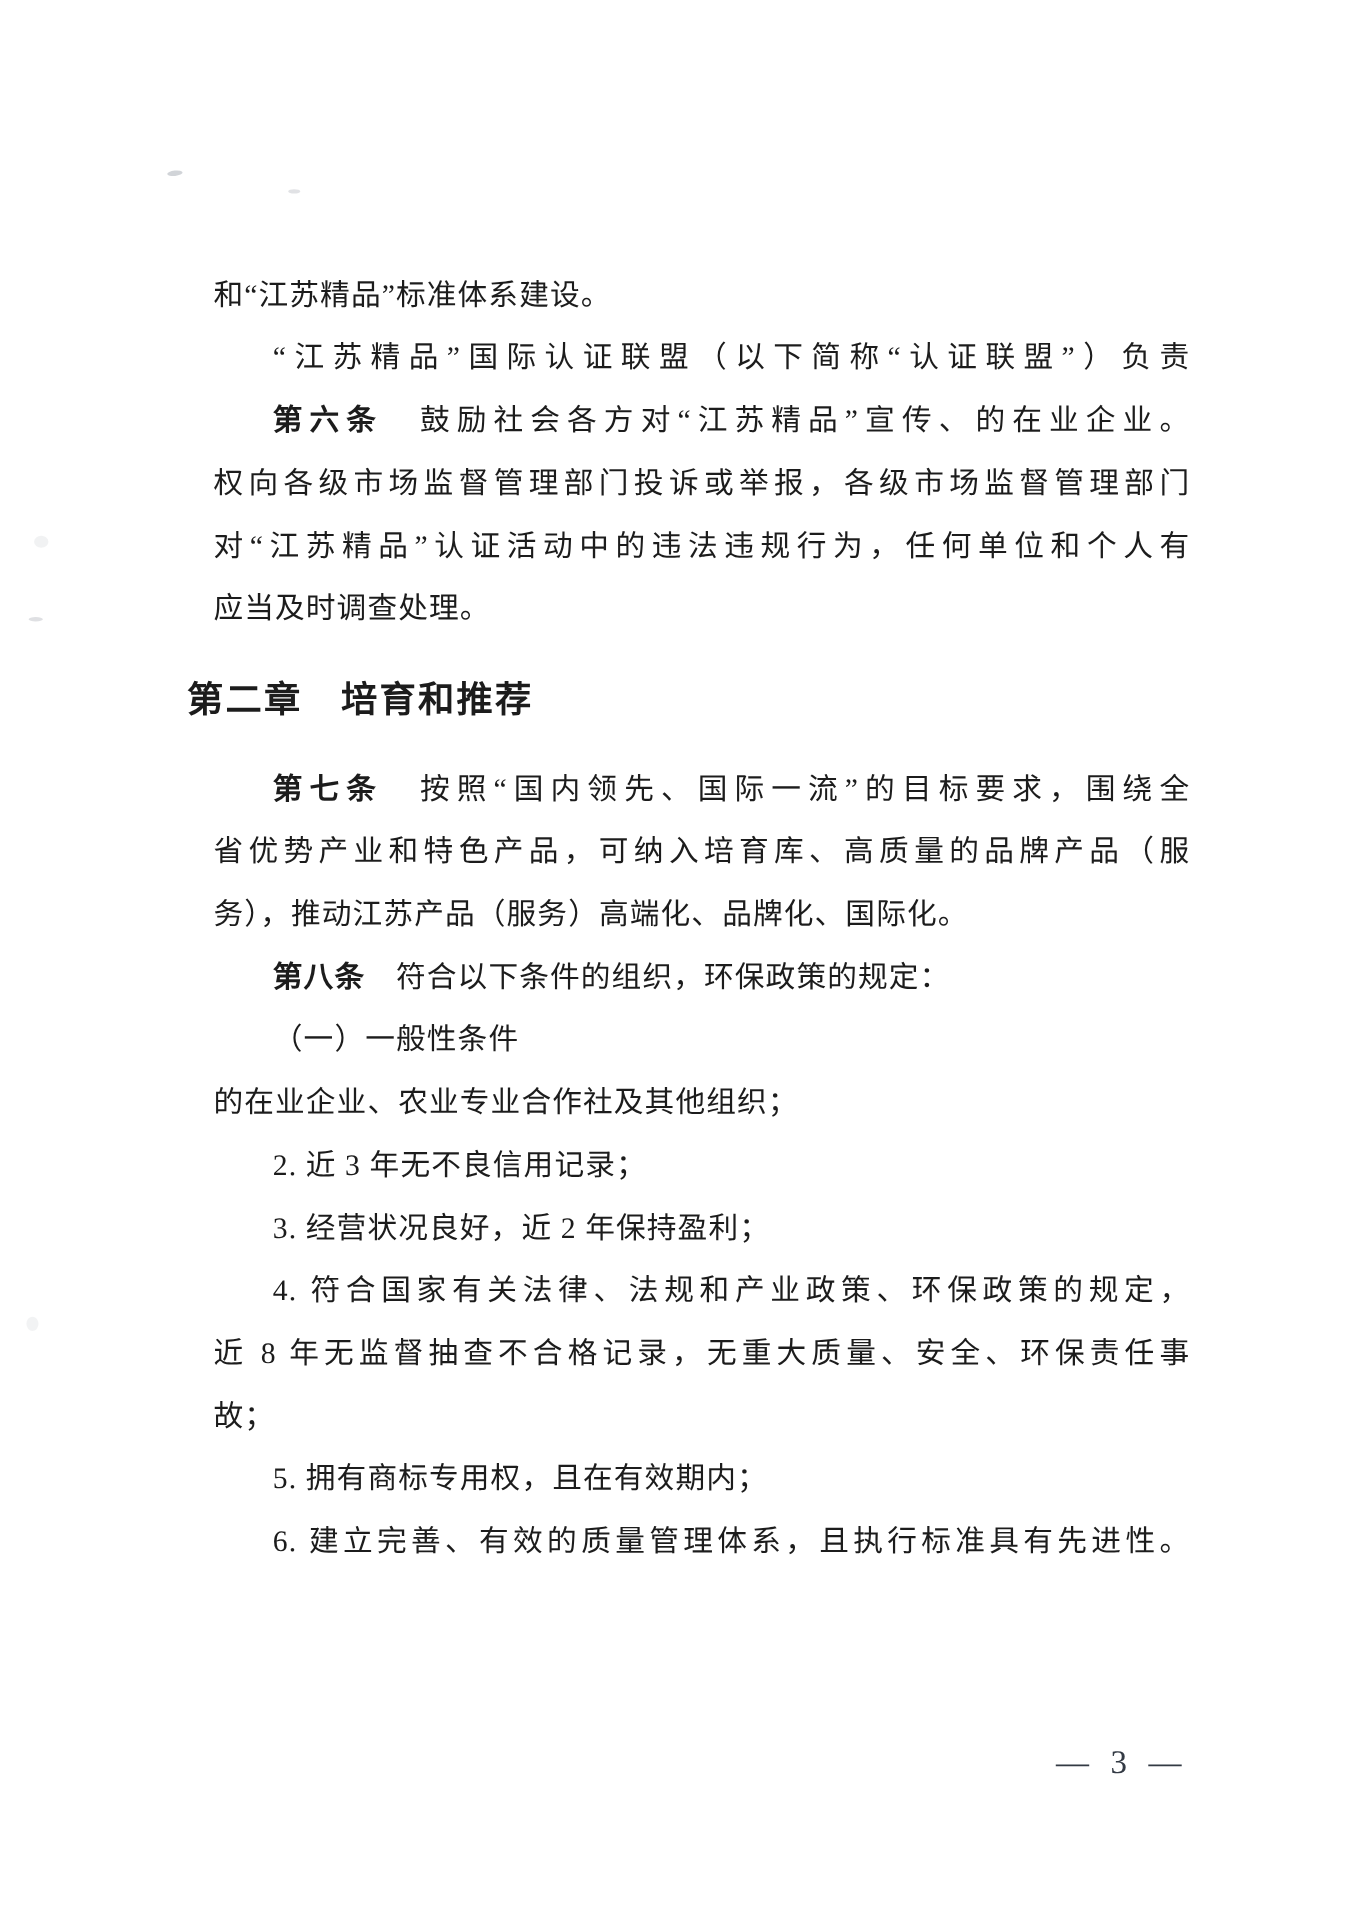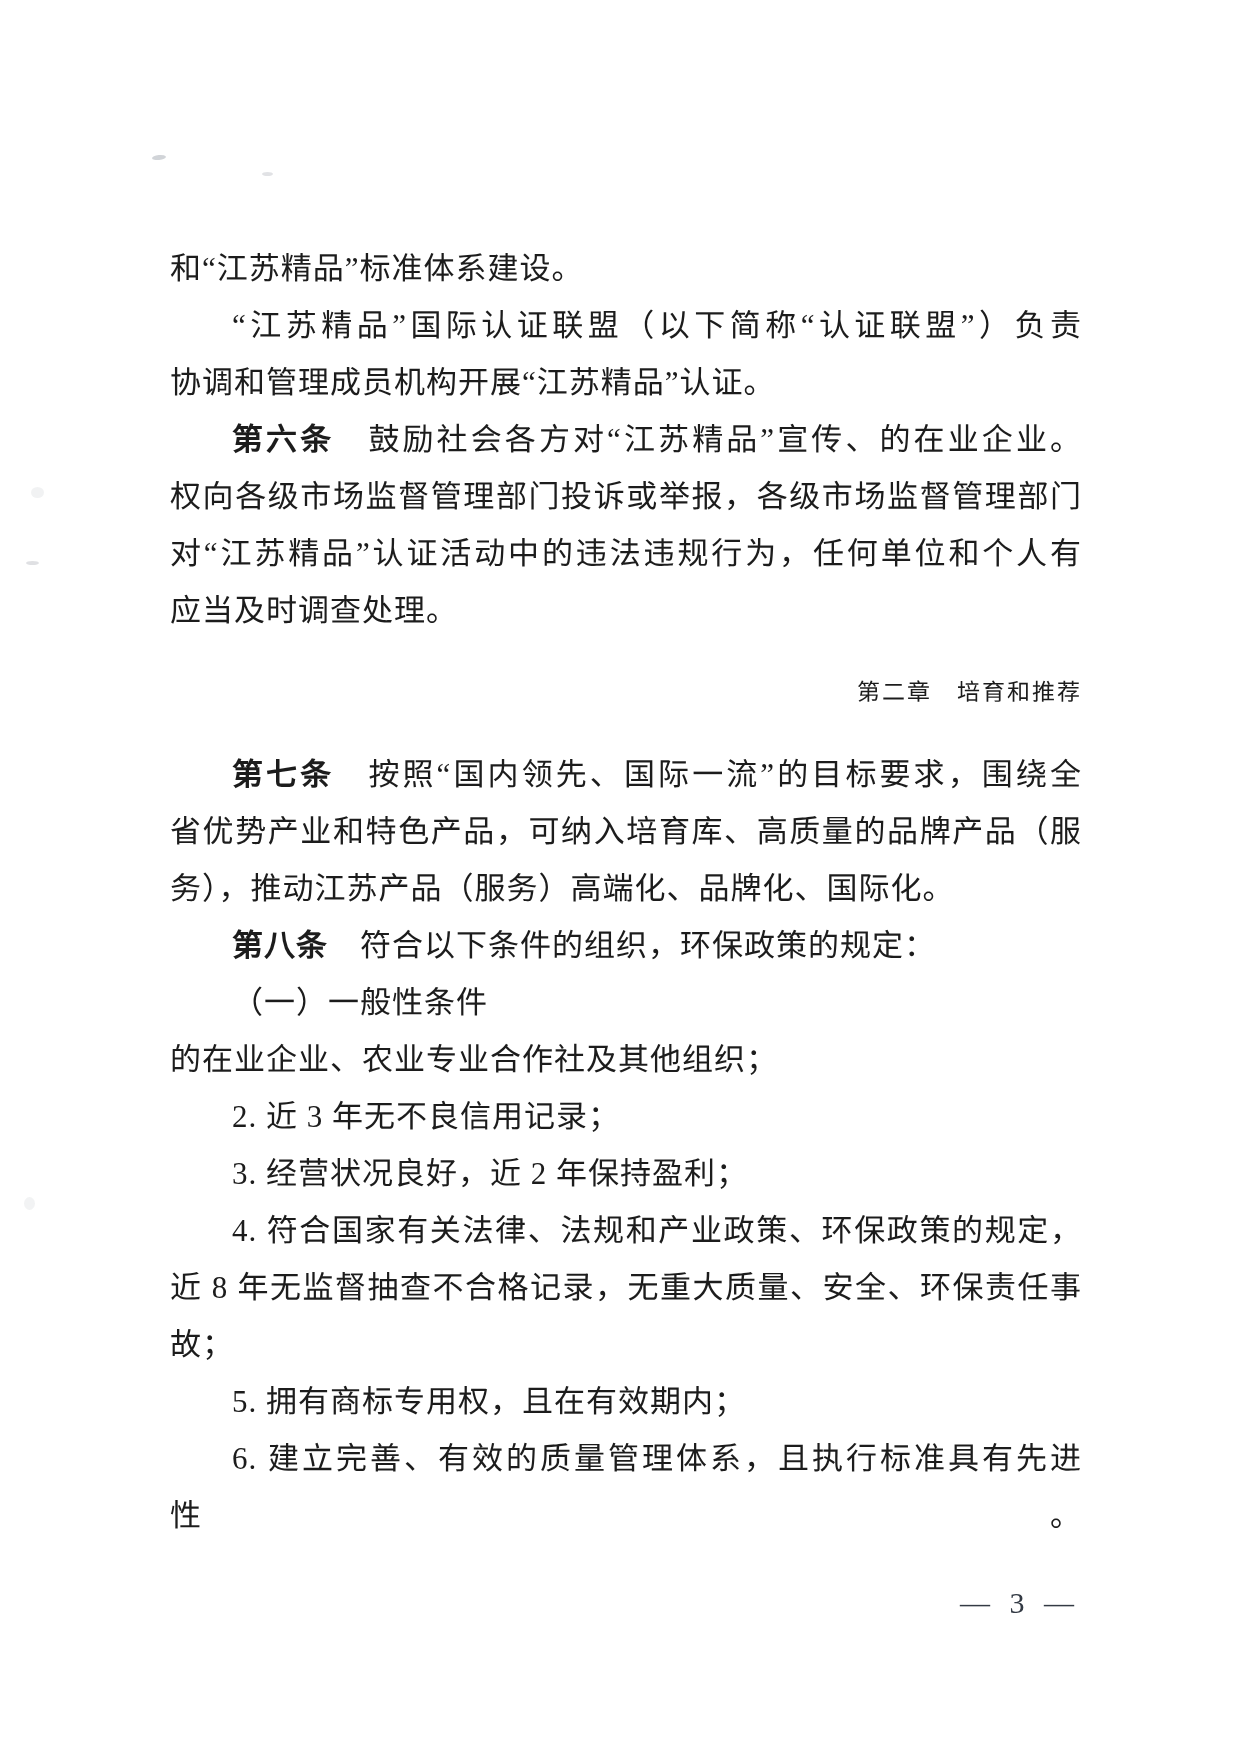--- a/index.html
+++ b/index.html
@@ -18,46 +18,47 @@
     font-family: "Liberation Serif", "DejaVu Serif", serif;
     color: #1c1c1c;
   }
   .content {
     position: absolute;
     left: 170px;
     top: 240px;
     width: 912px;
   }
   .line {
-    font-size: 31px;
+    font-size: 27px;
     line-height: 57px;
     height: 57px;
     text-align: left;
     letter-spacing: 1px;
     white-space: pre-wrap;
+    margin-left: 24px;
   }
   .indent { text-indent: 2em; }
   .fill {
     text-align: justify;
     text-align-last: justify;
     text-justify: inter-character;
   }
   .kw {
     font-family: "Liberation Sans", "DejaVu Sans", sans-serif;
     font-weight: 700;
     text-align: center;
   }
   .chapter {
-    font-size: 23px;
+    font-size: 33px;
     line-height: 57px;
     height: 57px;
     margin: 25px 0;
-    text-align: right;
+    text-align: left;
     font-family: "Liberation Sans", "DejaVu Sans", sans-serif;
-    font-weight: 400;
+    font-weight: 700;
     letter-spacing: 2px;
   }
   .page-number {
     position: absolute;
     top: 1582px;
     left: 940px;
     width: 160px;
     height: 42px;
     font-size: 30px;
     line-height: 42px;
@@ -87,21 +88,20 @@
   <span class="artifact a3"></span>
   <span class="artifact a4"></span>
   <span class="artifact a5"></span>
 
   <div class="content">
 
     <div class="line"><span class="kw"></span><span>和“江苏精品”标准体系建设。</span></div>
 
     <div class="line indent fill"><span class="kw"></span><span>“江苏精品”国际认证联盟（以下简称“认证联盟”）负责</span></div>
 
-    <div class="line"><span class="kw"></span><span>协调和管理成员机构开展“江苏精品”认证。</span></div>
 
     <div class="line indent fill"><span class="kw">第六条</span><span>　鼓励社会各方对“江苏精品”宣传、的在业企业。</span></div>
 
     <div class="line fill"><span class="kw"></span><span>权向各级市场监督管理部门投诉或举报，各级市场监督管理部门</span></div>
 
     <div class="line fill"><span class="kw"></span><span>对“江苏精品”认证活动中的违法违规行为，任何单位和个人有</span></div>
 
     <div class="line"><span class="kw"></span><span>应当及时调查处理。</span></div>
 
     <div class="chapter">第二章　培育和推荐</div>

